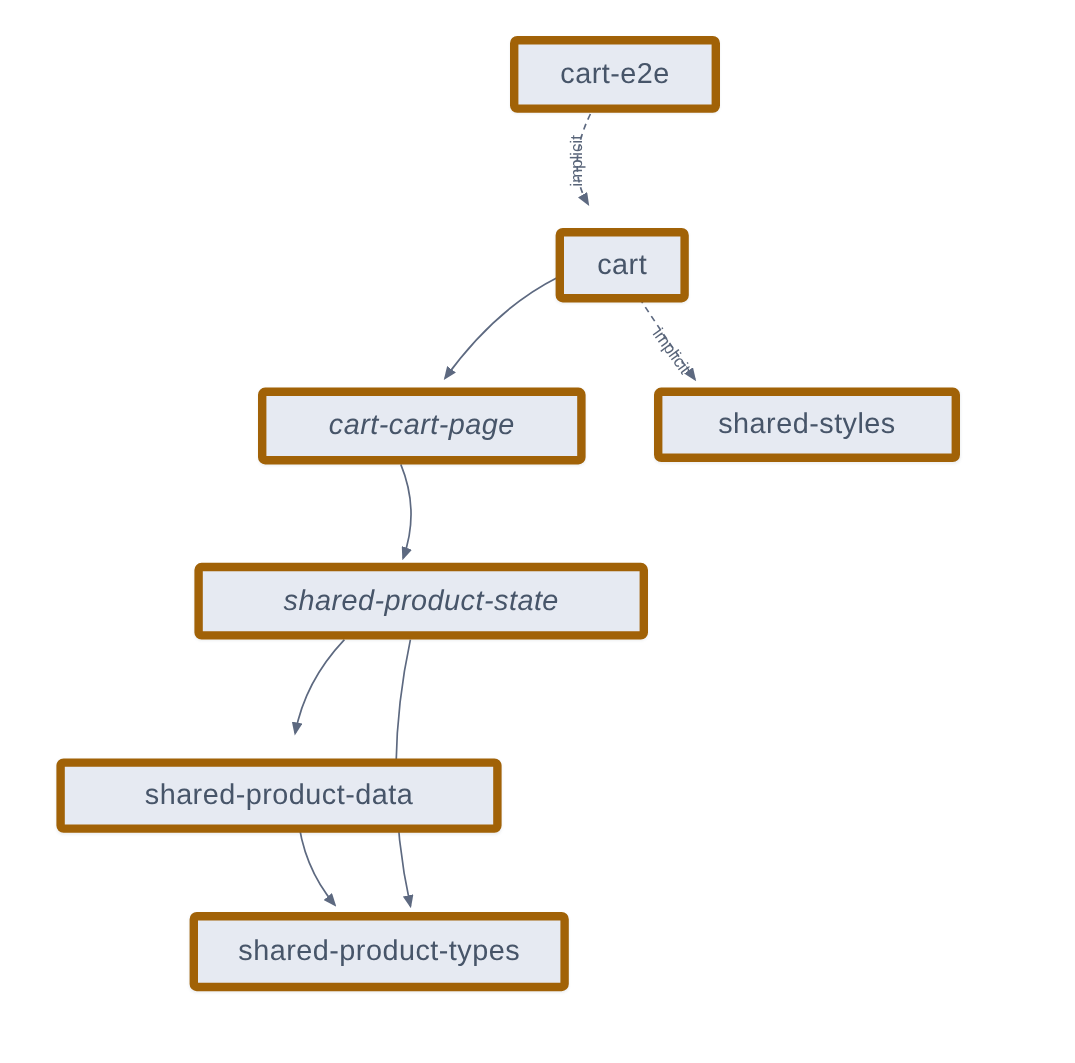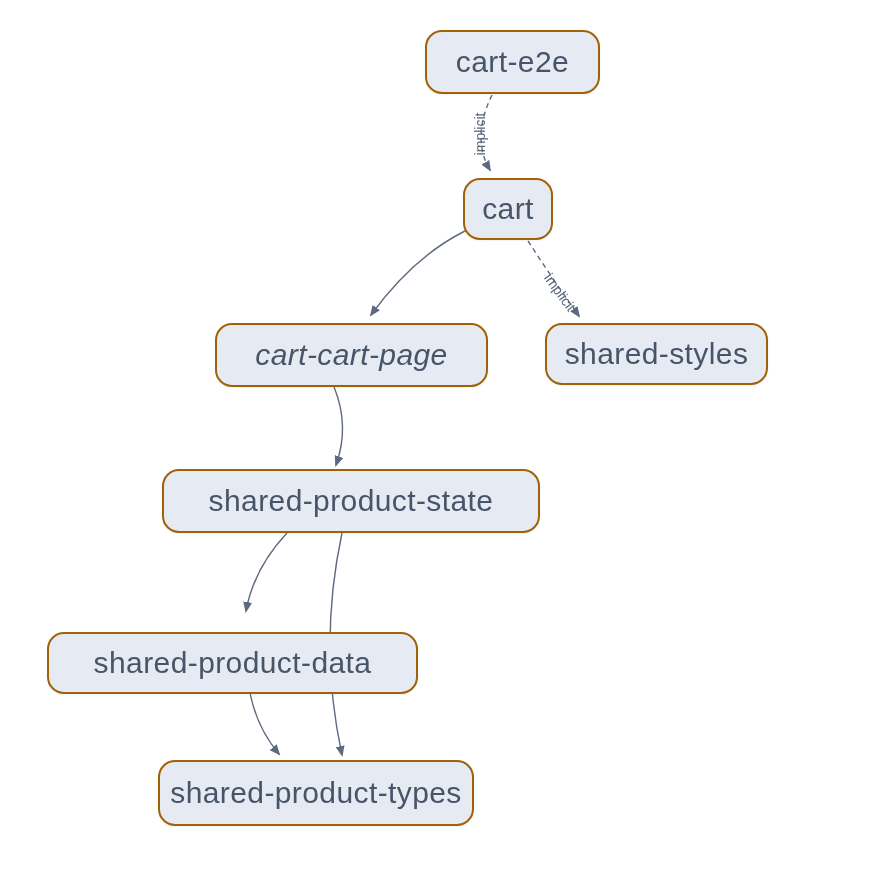--- a/index.html
+++ b/index.html
@@ -22,25 +22,25 @@
     width: 896px;
     height: 886px;
   }
   .graph-node {
     position: absolute;
     display: flex;
     align-items: center;
     justify-content: center;
     box-sizing: border-box;
     background: #e6eaf2;
-    border: 2px solid #a16207;
-    border-radius: 17px;
+    border: 7px solid #a16207;
+    border-radius: 6px;
     box-shadow: 0 1px 2px rgba(100,116,139,0.10);
     color: #475569;
-    font-size: 30px;
+    font-size: 24px;
     letter-spacing: 0.4px;
     white-space: nowrap;
     cursor: pointer;
     user-select: none;
   }
   .edge-path {
     fill: none;
     stroke: #5d6980;
     stroke-width: 1.4;
   }
@@ -70,20 +70,20 @@
         <path class="edge-path dashed" d="M 528,241 Q 552,278 579,316" marker-end="url(#arrowhead)"></path>
         <text class="edge-label" x="559" y="293" text-anchor="middle" dominant-baseline="middle" transform="rotate(54 559 293)">implicit</text>
         <path class="edge-path" d="M 334,387 Q 350,426 336,465" marker-end="url(#arrowhead)"></path>
         <path class="edge-path" d="M 287,533 Q 254,568 246,611" marker-end="url(#arrowhead)"></path>
         <path class="edge-path" d="M 342,533 Q 318,645 342,755" marker-end="url(#arrowhead)"></path>
         <path class="edge-path" d="M 248,678 Q 252,722 279,754" marker-end="url(#arrowhead)"></path>
       </g>
   </svg>
   <div id="nodes-layer">
       <div class="graph-node" style="left: 425px; top: 30px; width: 175px; height: 64px;">cart-e2e</div>
-      <div class="graph-node" style="left: 463px; top: 178px; width: 90px; height: 62px;">cart</div>
+      <div class="graph-node" style="left: 463px; top: 190px; width: 111px; height: 62px;">cart</div>
       <div class="graph-node" style="left: 215px; top: 323px; width: 273px; height: 64px; font-style: italic;">cart-cart-page</div>
-      <div class="graph-node" style="left: 545px; top: 323px; width: 223px; height: 62px;">shared-styles</div>
-      <div class="graph-node" style="left: 162px; top: 469px; width: 378px; height: 64px;">shared-product-state</div>
+      <div class="graph-node" style="left: 545px; top: 323px; width: 255px; height: 62px;">shared-styles</div>
+      <div class="graph-node" style="left: 162px; top: 469px; width: 378px; height: 64px; font-style: italic;">shared-product-state</div>
       <div class="graph-node" style="left: 47px; top: 632px; width: 371px; height: 62px;">shared-product-data</div>
       <div class="graph-node" style="left: 158px; top: 760px; width: 316px; height: 66px;">shared-product-types</div>
     </div>
 </div>
 
 </body></html>

